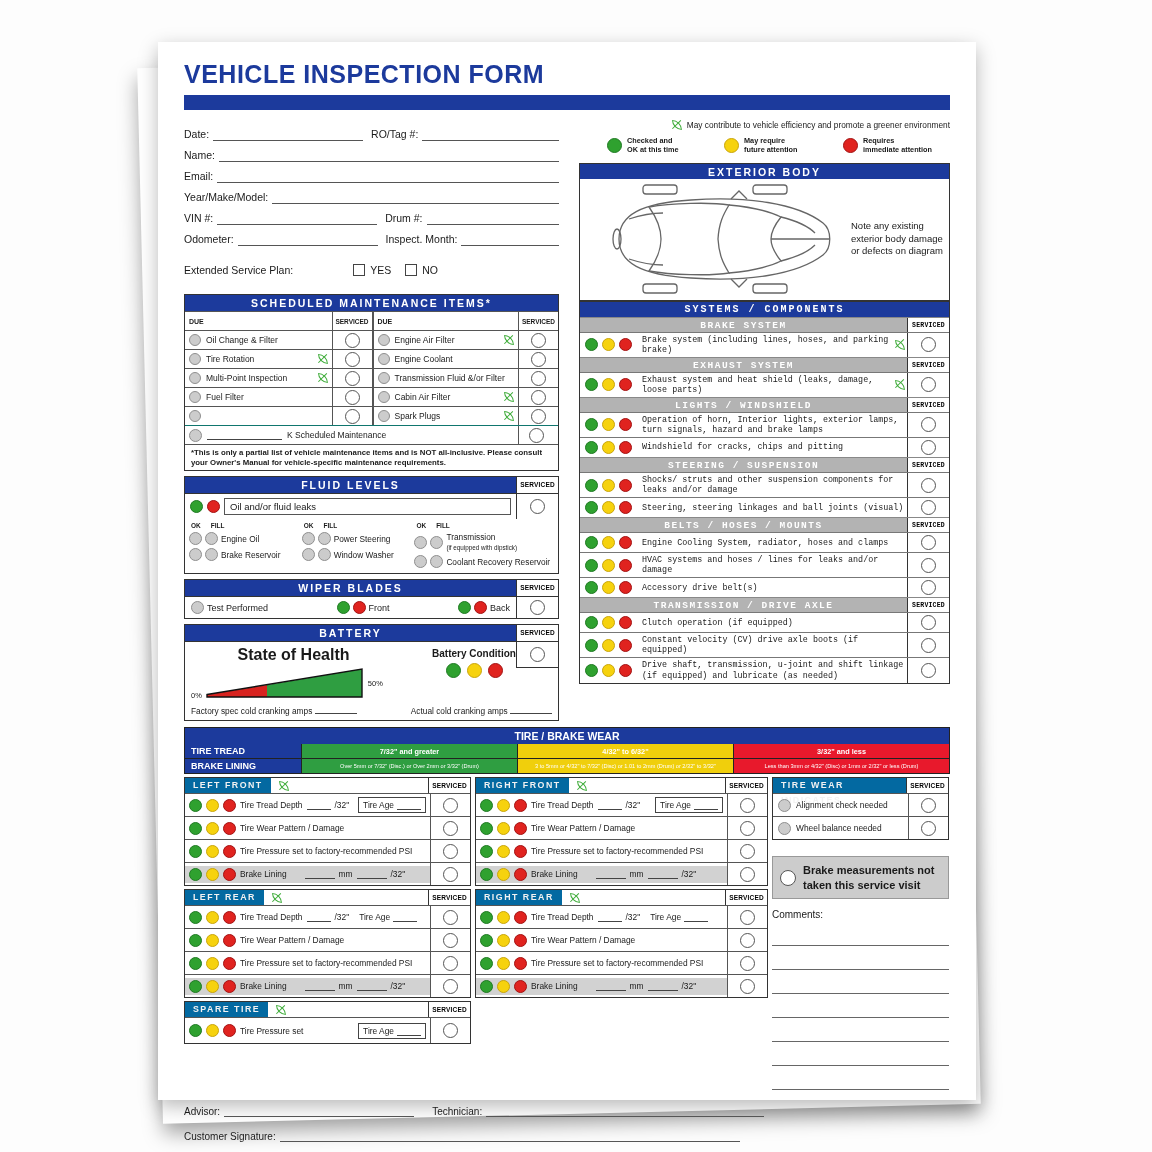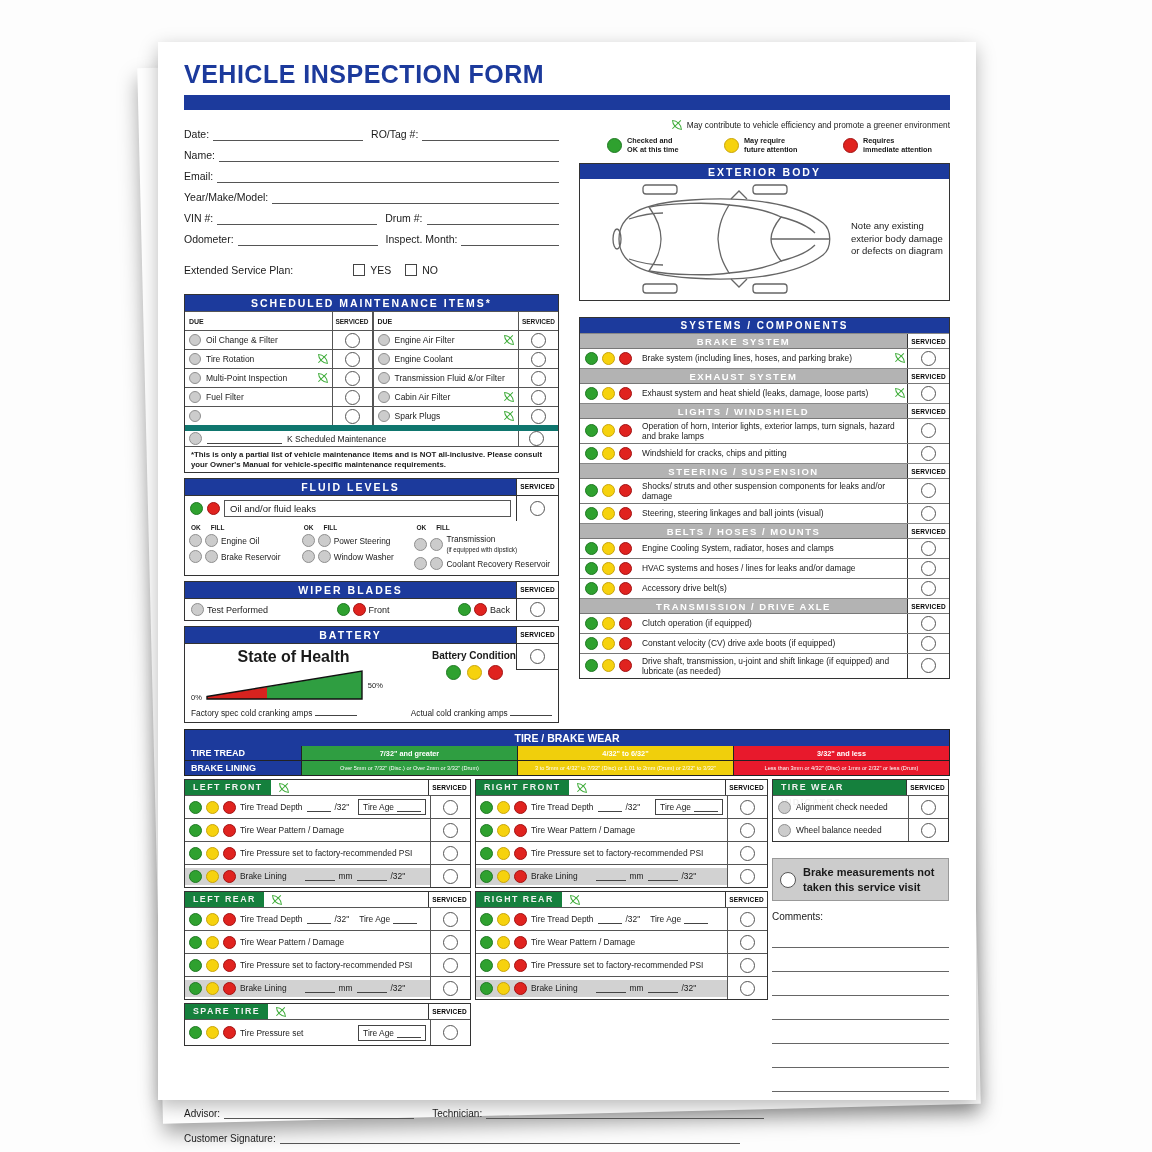--- a/index.html
+++ b/index.html
@@ -39,21 +39,21 @@
   
   .maint{margin-top:18px;}
   .m-grid{display:grid;grid-template-columns:1fr 40px 1fr 40px;font-size:8.5px;}
   .m-grid > div{border-top:1px solid #555;min-height:19px;display:flex;align-items:center;padding:0 4px;}
   .m-due{font-weight:bold;font-size:7px;}
   .m-svc{font-weight:bold;font-size:6.5px;justify-content:center;border-left:1px solid #555;}
   .m-cell{gap:5px;}
   .m-cell .dot{width:12px;height:12px;}
   .m-svcc{justify-content:center;border-left:1px solid #555;}
   .m-right{border-left:2px solid #555;}
-  .m-krow{display:flex;border-top:6px solid #0f766e;min-height:19px;align-items:center;font-size:8.5px;padding:0 4px;gap:5px;}
+  .m-krow{display:flex;border-top:1px solid #0f766e;min-height:19px;align-items:center;font-size:8.5px;padding:0 4px;gap:5px;}
   .m-krow .svcpart{margin-left:auto;width:36px;display:flex;justify-content:center;align-self:stretch;align-items:center;border-left:1px solid #555;}
   .m-note{border-top:1px solid #555;font-size:7.8px;font-weight:bold;padding:3px 6px;line-height:1.25;}
 
   
   .fl-leakrow{display:flex;align-items:center;border-top:1px solid #333;}
   .fl-leaklab{flex:1;display:flex;align-items:center;gap:4px;padding:4px 5px;font-size:9.5px;}
   .fl-leaklab .txt{border:1px solid #555;flex:1;padding:2px 5px;font-size:9.5px;}
   .fl-svc{width:42px;align-self:stretch;display:flex;align-items:center;justify-content:center;border-left:1px solid #333;}
   .fl-cols{display:flex;padding:3px 4px 5px;gap:1px;}
   .fl-col{flex:1;}
@@ -86,21 +86,21 @@
   .lg-item{display:flex;align-items:center;gap:5px;}
   .lg-item .dot{width:15px;height:15px;}
   .lg-txt{font-size:7.3px;font-weight:bold;line-height:1.2;}
 
   
   .ext-body{border:1px solid #333;border-top:none;display:flex;align-items:center;padding:4px 6px;height:122px;}
   .ext-note{font-size:9.5px;line-height:1.35;width:92px;}
   .carwrap{flex:1;display:flex;justify-content:center;}
 
   
-  .sys{margin-top:16px;}
+  .sys{margin-top:0;font-family:Liberation Mono, monospace;}
   .grayhdr{display:flex;height:15px;border-top:1px solid #888;}
   .grayhdr .gh-title{flex:1;background:#b3b3b3;color:#fff;font-weight:bold;font-size:9.5px;letter-spacing:1.5px;text-align:center;line-height:15px;}
   .grayhdr .svclab{line-height:15px;border-left:1px solid #333;}
   .sys-row{display:flex;align-items:center;border-top:1px solid #777;}
   .sys-dots{display:flex;gap:4px;padding:3px 5px;flex:none;width:62px;}
   .sys-lab{flex:1;font-size:8.4px;line-height:1.2;padding:2px 2px 2px 0;display:flex;align-items:center;gap:4px;}
   .sys-lab .t{flex:1;}
   .sys-svc{width:42px;align-self:stretch;display:flex;align-items:center;justify-content:center;border-left:1px solid #333;}
 
   
@@ -112,21 +112,21 @@
   .band-g{background:#2f9e41;}
   .band-y{background:#f0cf0c;}
   .band-r{background:#e8192c;}
   .band-t{font-size:7.3px;font-weight:bold;}
   .band-s{font-size:5.6px;}
 
   
   .tiregrid{display:grid;grid-template-columns:287px 293px 177px;column-gap:4px;margin-top:3px;align-items:start;}
   .ttable{border:1px solid #333;margin-bottom:3px;}
   .thdr{display:flex;align-items:center;height:15px;}
-  .thdr .chip{background:#15803d;color:#f2f2f2;font-weight:bold;font-size:8.8px;letter-spacing:1.5px;padding:0 8px;height:15px;line-height:15px;flex:none;}
+  .thdr .chip{background:#0369a1;color:#f2f2f2;font-weight:bold;font-size:8.8px;letter-spacing:1.5px;padding:0 8px;height:15px;line-height:15px;flex:none;}
   .thdr .leaf{margin-left:8px;}
   .thdr .svclab{margin-left:auto;border-left:1px solid #333;line-height:15px;height:15px;}
   .trow{display:flex;align-items:center;border-top:1px solid #555;min-height:23px;}
   .trow-lab{flex:1;display:flex;align-items:center;gap:4px;padding:2px 4px;font-size:8.4px;}
   .trow-lab .dots{display:flex;gap:4px;flex:none;}
   .trow-svc{width:40px;align-self:stretch;display:flex;align-items:center;justify-content:center;border-left:1px solid #555;}
   .gray-row{background:#d2d2d2;}
   .agebox{border:1px solid #444;padding:2px 4px;font-size:8.4px;background:#fff;display:inline-flex;align-items:center;gap:3px;margin-left:auto;}
   .ageplain{display:inline-flex;align-items:center;gap:3px;margin-left:6px;}
 

